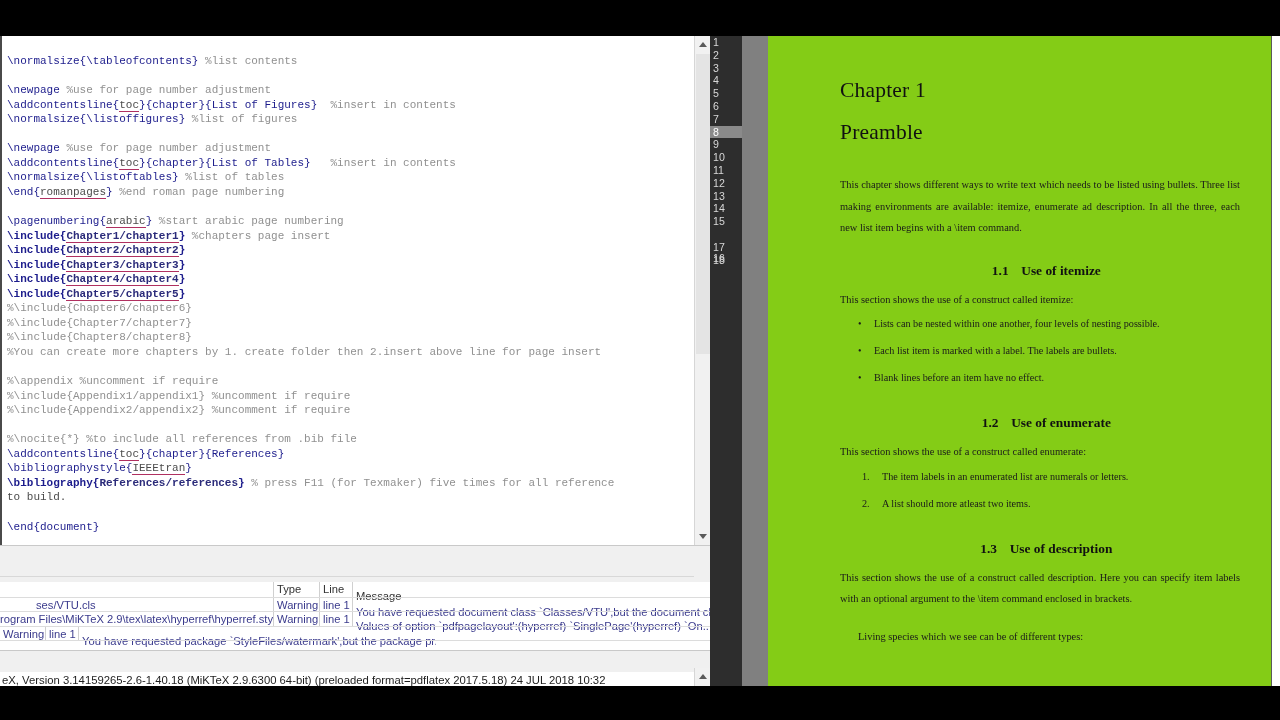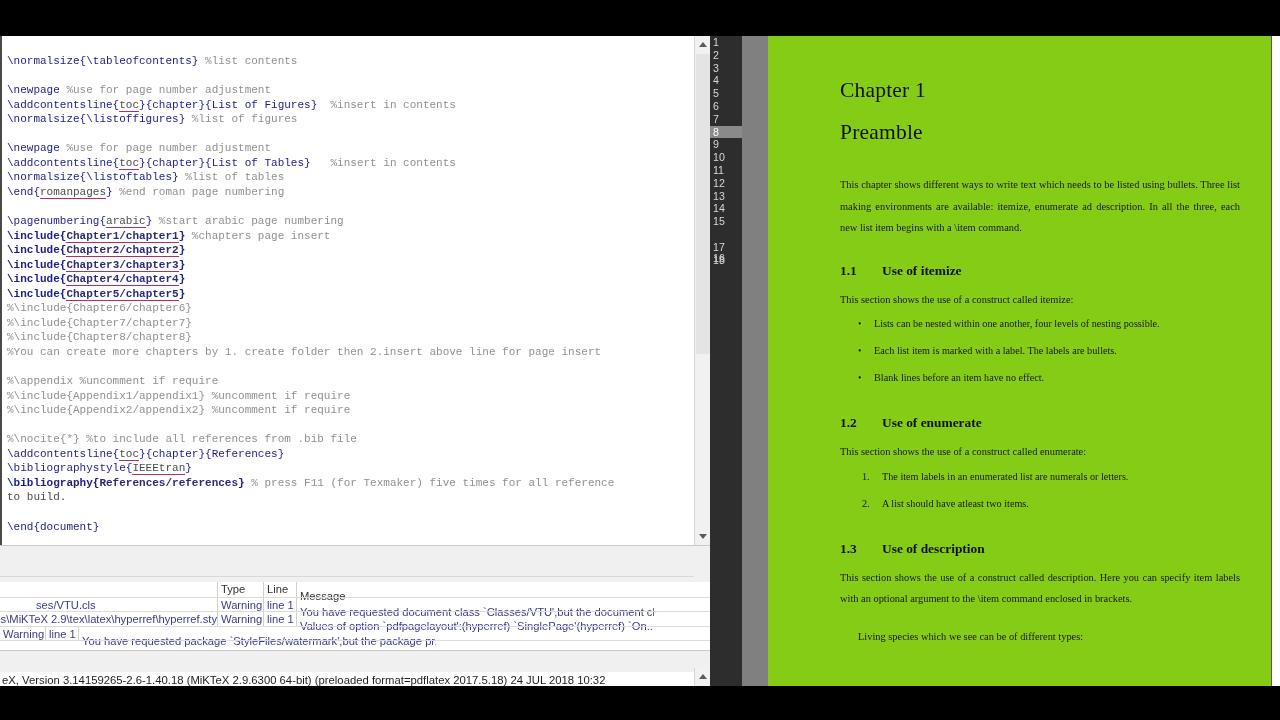--- a/index.html
+++ b/index.html
@@ -43,21 +43,21 @@
            border-top:1px solid #c9c9c9;}
   #h-split-line{position:absolute;left:0;top:30px;width:694px;height:1px;background:#d8d8d8;}
 
   
   #log-panel{position:absolute;left:0;top:546px;width:710px;height:68px;background:#fff;overflow:hidden;}
   .log-row{position:absolute;left:0;width:710px;height:14.5px;display:flex;align-items:center;
            font-size:11.2px;color:#3a3a8c;box-sizing:border-box;}
   .log-head{color:#333;}
   .lc{height:14.5px;line-height:14.5px;box-sizing:border-box;overflow:hidden;white-space:nowrap;
       border-right:1px solid #d0d0d0;padding-left:3px;}
-  .lc-file{width:218px;padding-left:36px;}
+  .lc-file{width:274px;padding-left:36px;}
   .lc-type{width:46px;}
   .lc-line{width:33px;}
   .lc-msg{width:357px;border-right:none;margin-top:14px;}
   .log-rule{position:absolute;left:0;width:710px;height:1px;background:#dcdcdc;}
 
   
   #console-split{position:absolute;left:0;top:614px;width:710px;height:22px;background:#f0f0f0;
                  border-top:1px solid #c9c9c9;}
   #console{position:absolute;left:0;top:636px;width:710px;height:50px;background:#fff;overflow:hidden;}
   #console-text{position:absolute;left:2px;top:1px;white-space:pre;font-size:11.3px;
@@ -79,21 +79,21 @@
   
   #pdf-pane{position:absolute;left:768px;top:36px;width:512px;height:650px;background:#fff;}
   #pdf-page{position:absolute;left:0px;top:0;width:504px;height:650px;background:#84cc16;
             border-right:1px solid #5a5a5a;box-sizing:border-box;
             font-family:"Liberation Serif","DejaVu Serif",serif;color:#111;overflow:hidden;}
   #pdf-inner{position:absolute;left:72px;top:0;width:400px;}
   .pdf-h1{font-size:21.5px;font-weight:normal;margin:0;letter-spacing:.2px;}
   .pdf-chapnum{margin-top:42px;}
   .pdf-chaptitle{margin-top:17px;}
   .pdf-para{font-size:10.4px;line-height:21.5px;margin:0;text-align:justify;color:#1a1a1a;}
-  .pdf-sec{font-size:13.4px;font-weight:bold;margin:0;}
+  .pdf-sec{font-size:13.4px;font-weight:bold;margin:0;text-align:center;}
   .pdf-sec .num{display:inline-block;width:42px;}
   .pdf-ul{list-style:none;margin:0;padding:0;}
   .pdf-ul li{font-size:10.2px;line-height:27px;color:#1a1a1a;padding-left:34px;position:relative;}
   .pdf-ul li:before{content:"\2022";position:absolute;left:18px;font-size:10px;}
   .pdf-ol{list-style:none;margin:0;padding:0;counter-reset:pdfol;}
   .pdf-ol li{font-size:10.2px;line-height:27px;color:#1a1a1a;padding-left:42px;position:relative;
              counter-increment:pdfol;}
   .pdf-ol li:before{content:counter(pdfol) ".";position:absolute;left:22px;}
 </style>
 </head>
@@ -211,21 +211,21 @@
               <li>Lists can be nested within one another, four levels of nesting possible.</li>
               <li>Each list item is marked with a label. The labels are bullets.</li>
               <li>Blank lines before an item have no effect.</li>
             </ul>
             <div style="height: 24px;"></div>
             <div class="pdf-sec"><span class="num">1.2</span><span>Use of enumerate</span></div>
             <div style="height: 10px;"></div>
             <p class="pdf-para">This section shows the use of a construct called enumerate:</p>
             <ol class="pdf-ol">
               <li>The item labels in an enumerated list are numerals or letters.</li>
-              <li>A list should have atleast two items.</li>
+              <li>A list should more atleast two items.</li>
             </ol>
             <div style="height: 24px;"></div>
             <div class="pdf-sec"><span class="num">1.3</span><span>Use of description</span></div>
             <div style="height: 10px;"></div>
             <p class="pdf-para">This section shows the use of a construct called description. Here you can specify item labels with an optional argument to the \item command enclosed in brackets.</p>
             <div style="height: 16px;"></div>
             <p class="pdf-para" style="padding-left: 18px;">Living species which we see can be of different types:</p>
           </div>
       </div>
 

